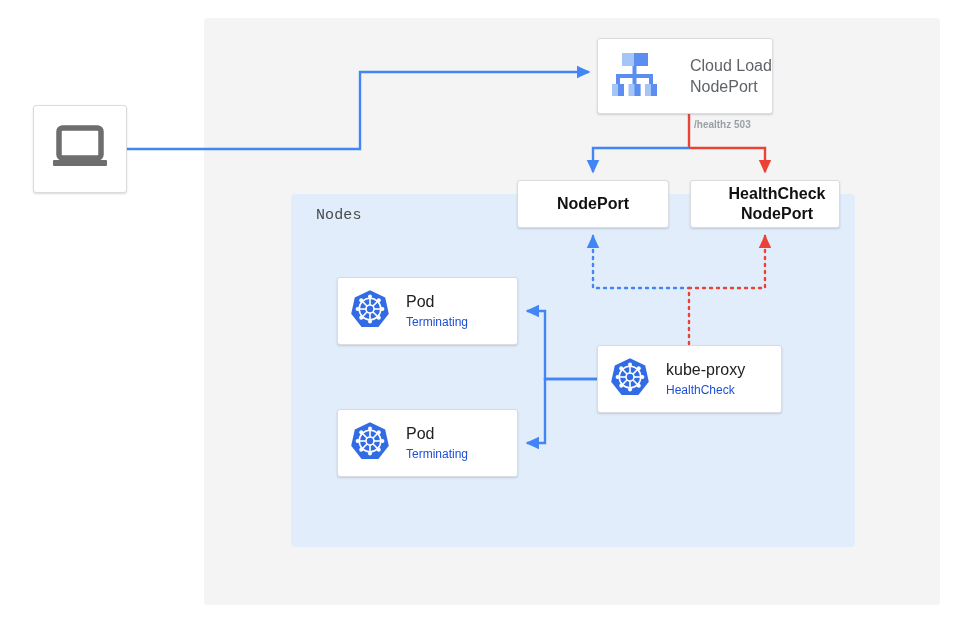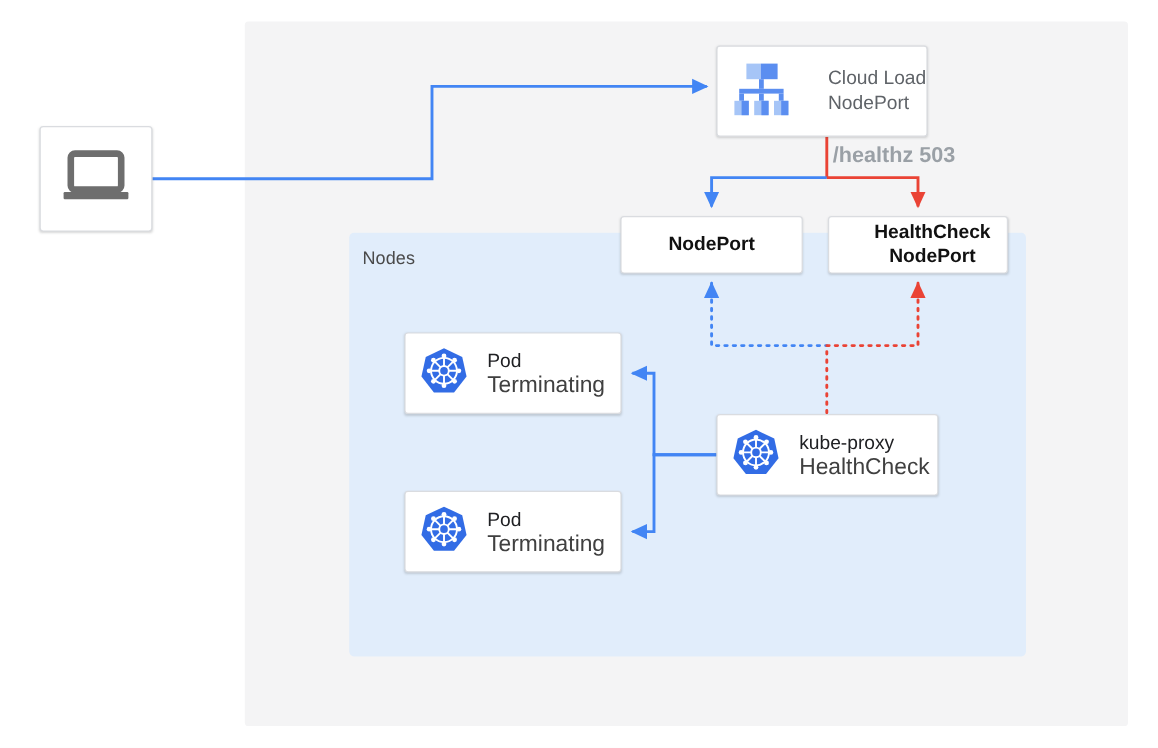--- a/index.html
+++ b/index.html
@@ -34,25 +34,26 @@
     position: absolute;
     left: 291px;
     top: 194px;
     width: 564px;
     height: 353px;
     background: #e1edfb;
     border-radius: 4px;
   }
   .region-nodes-label {
     position: absolute;
-    left: 302px;
+    left: 316px;
     top: 207px;
     font-size: 15px;
     color: #4a4a4a;
     letter-spacing: 0.1px;
+    font-family: Liberation Mono, monospace;
   }
 
   
   .card {
     position: absolute;
     background: #ffffff;
     border: 1px solid #dadce0;
     border-radius: 3px;
     box-sizing: border-box;
     box-shadow: 0 1px 2px rgba(60,64,67,0.20);
@@ -65,22 +66,22 @@
     justify-content: center;
   }
   .card-title {
     font-size: 16px;
     color: #202124;
     line-height: 21px;
     white-space: nowrap;
   }
   .card-title.muted { color: #5f6368; }
   .card-sub {
-    font-size: 19px;
-    color: #404040;
+    font-size: 12px;
+    color: #1d4ed8;
     line-height: 20px;
     white-space: nowrap;
   }
   .card-center {
     justify-content: center;
     text-align: center;
   }
   .card-center .card-title {
     font-weight: bold;
     font-size: 16px;
@@ -118,21 +119,21 @@
   
   #kubeproxy-card { left: 597px; top: 345px; width: 185px; height: 68px; padding-left: 12px; }
   #kubeproxy-card .card-text { margin-left: 16px; justify-content: space-between; }
 
   
   .icon { display: block; flex: none; }
 
   
   .edge-label {
     position: absolute;
-    font-size: 18px;
+    font-size: 10px;
     font-weight: bold;
     color: #9aa0a6;
     white-space: nowrap;
   }
   #healthz-label { left: 694px; top: 119px; }
 
   
   #wires {
     position: absolute;
     left: 0; top: 0;

